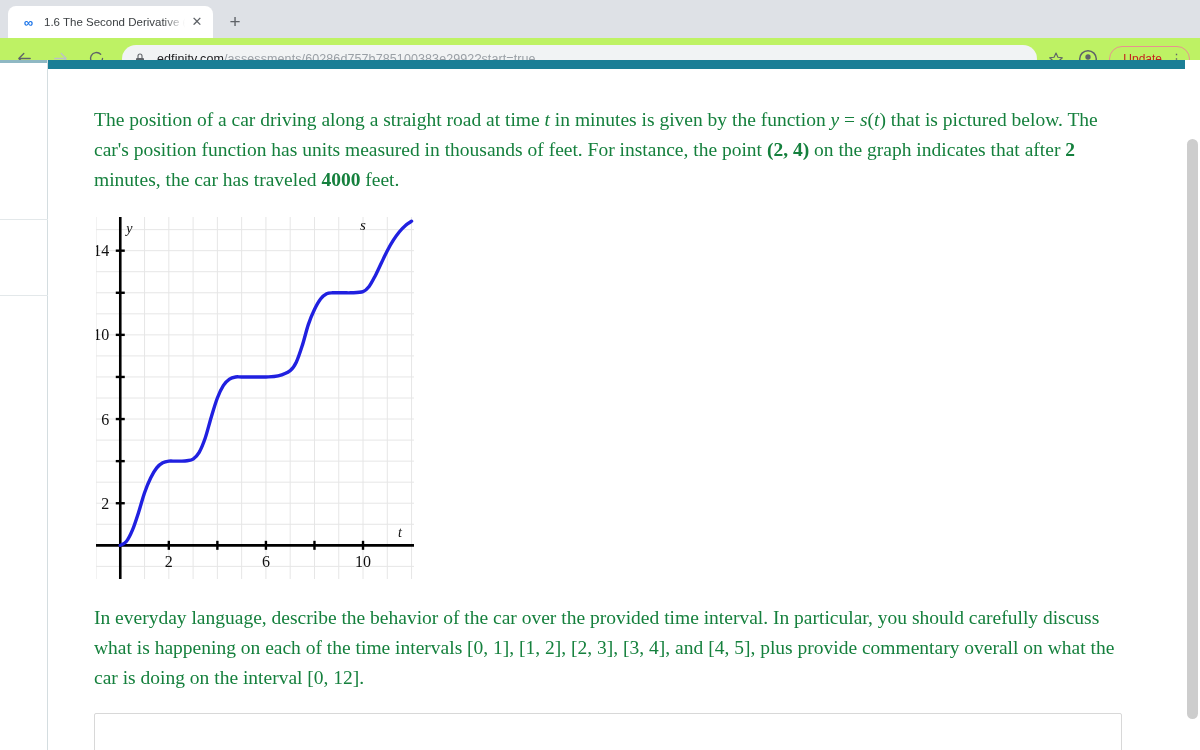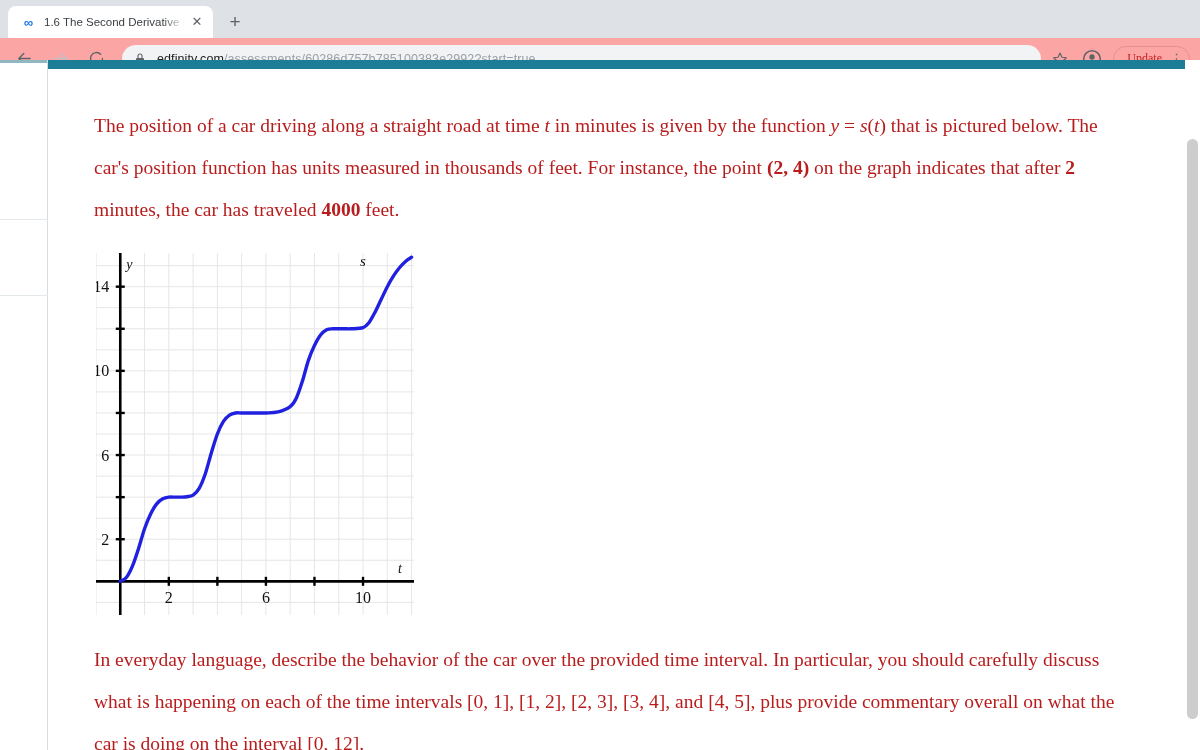--- a/index.html
+++ b/index.html
@@ -82,21 +82,21 @@
     margin-bottom: 2px;
     color: #5f6368;
     font-size: 19px;
     line-height: 28px;
     text-align: center;
     border-radius: 50%;
   }
 
   .chrome-toolbar {
     height: 41px;
-    background: #fca5a5;
+    background: #bef264;
     display: flex;
     align-items: center;
     padding: 0 10px;
     box-sizing: border-box;
   }
   .nav-btn {
     width: 28px;
     height: 28px;
     flex: 0 0 28px;
     margin-right: 8px;
@@ -135,21 +135,20 @@
     white-space: nowrap;
     overflow: hidden;
     letter-spacing: 0.1px;
   }
   .url .domain { color: #202124; }
 
   .tb-right {
     display: flex;
     align-items: flex-start;
     margin-left: auto;
-    font-family: Liberation Serif, serif;
   }
   .star-icon, .profile-icon {
     width: 26px;
     height: 26px;
     display: flex;
     align-items: center;
     justify-content: center;
     color: #5f6368;
     margin-right: 6px;
   }
@@ -244,22 +243,22 @@
     height: 690px;
     padding-top: 9px;
     box-sizing: border-box;
   }
 
   .prose {
     width: 1040px;
     margin-left: 46px;
     font-family: "Liberation Serif", serif;
     font-size: 19.5px;
-    line-height: 42px;
-    color: #b91c1c;
+    line-height: 30px;
+    color: #15803d;
   }
   .prose.first { margin-top: 36px; }
   .prose.second { margin-top: 16px; }
   .mvar { font-style: italic; font-family: "Liberation Serif", serif; }
   .mnum { font-family: "Liberation Serif", serif; }
   .bnum { font-weight: 700; }
 
   
   .figure {
     margin-left: 48px;

